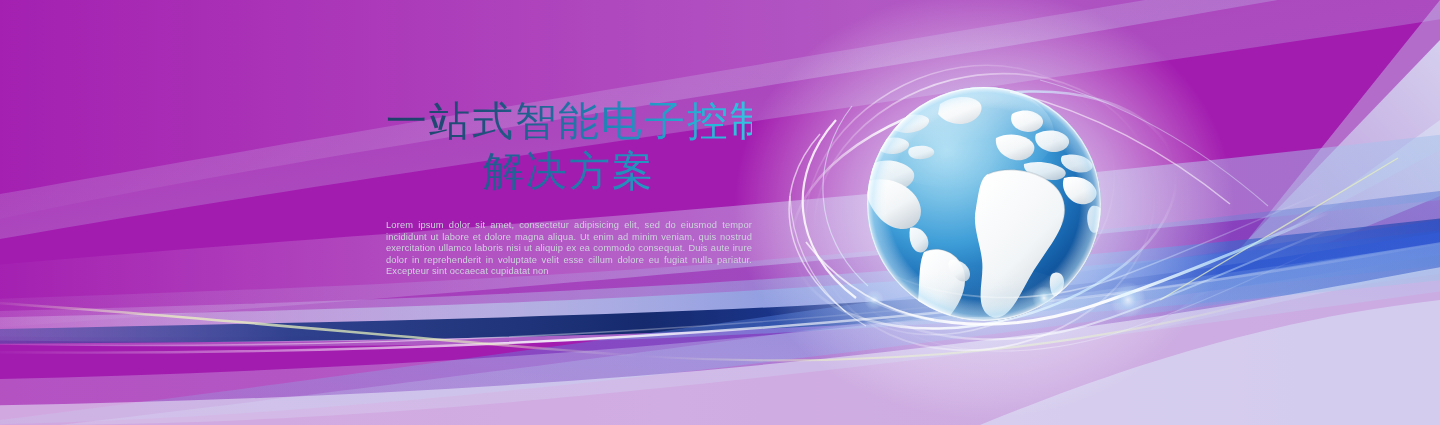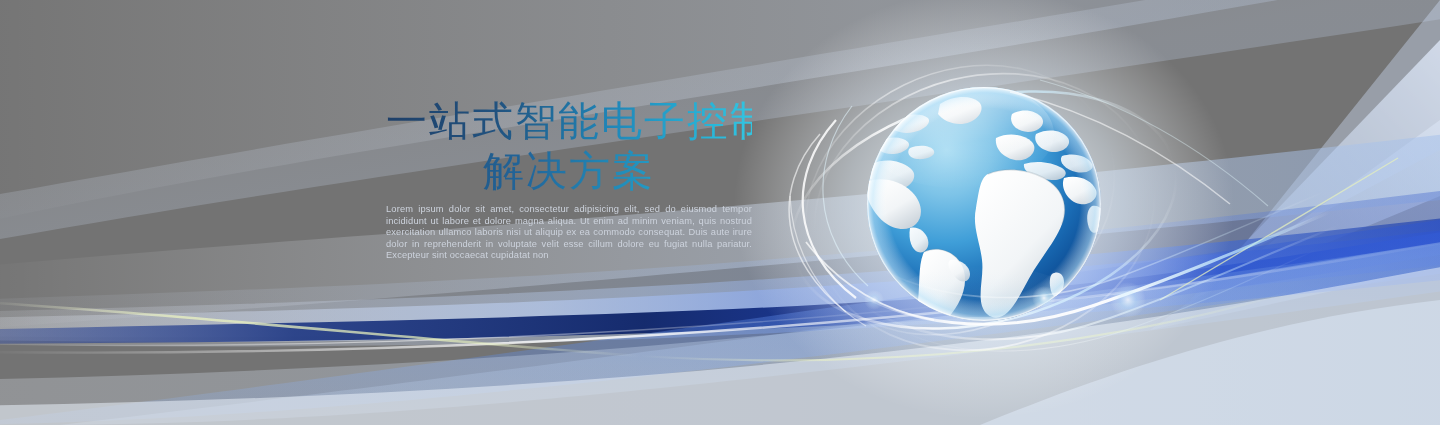--- a/index.html
+++ b/index.html
@@ -6,21 +6,21 @@
     margin: 0;
     padding: 0;
     background: #ffffff;
   }
   #banner {
     position: relative;
     width: 1440px;
     height: 425px;
     overflow: hidden;
     font-family: "Liberation Sans", "DejaVu Sans", sans-serif;
-    background: #737373;
+    background: #a21caf;
   }
   .layer {
     position: absolute;
     inset: 0;
     width: 100%;
     height: 100%;
     pointer-events: none;
   }
   
   #text-block {
@@ -43,21 +43,21 @@
     -webkit-text-fill-color: transparent;
   }
   #headline-line-1 { text-align: left; }
   #headline-line-2 {
     text-align: center;
     background-image: linear-gradient(95deg, #24486f 0%, #21659a 38%, #23a2cb 78%, #33c6e2 100%);
     -webkit-background-clip: text;
     background-clip: text;
   }
   #lorem-paragraph {
-    margin-top: 8px;
+    margin-top: 24px;
     font-size: 9.3px;
     line-height: 11.6px;
     color: #cdd3dd;
     text-align: justify;
     letter-spacing: 0.15px;
     width: 100%;
   }
   
   #globe-wrap {
     position: absolute;

